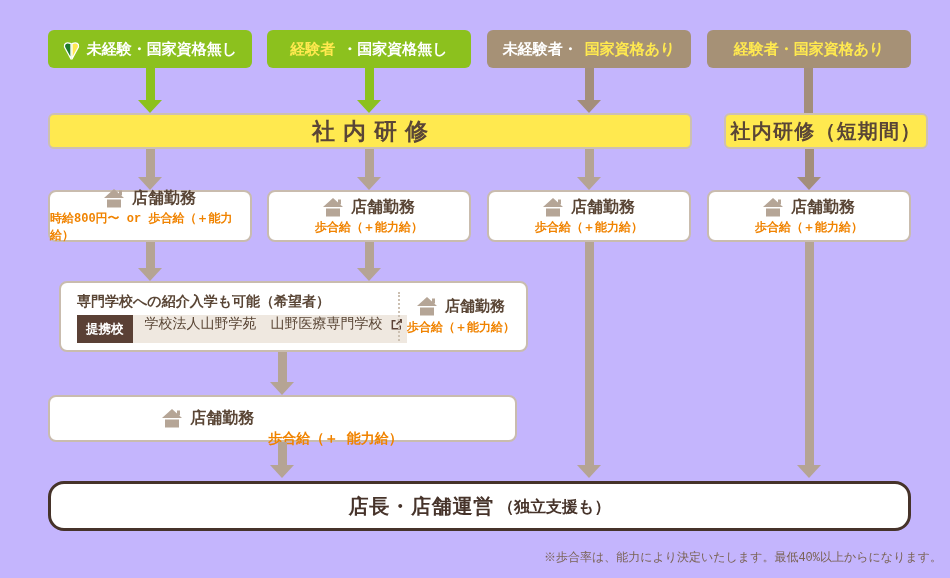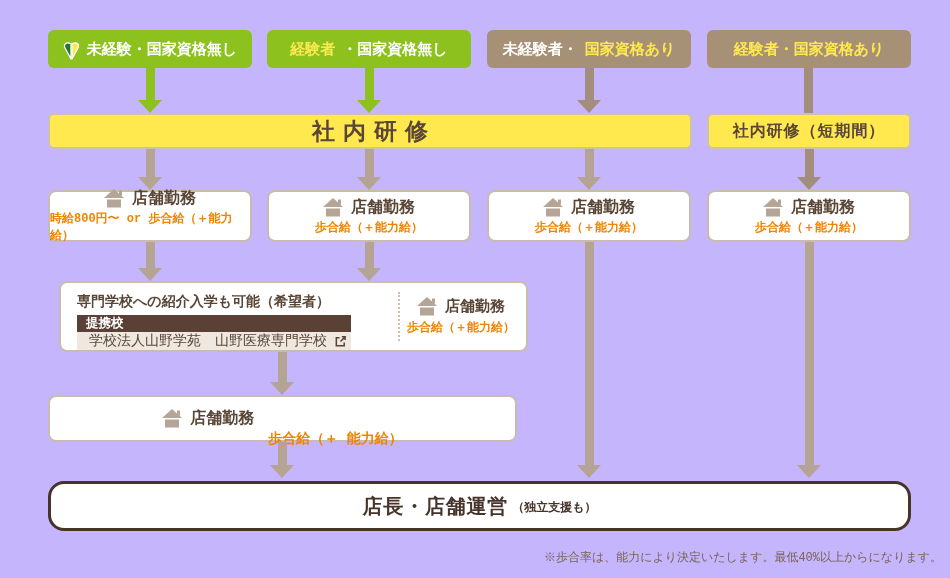--- a/index.html
+++ b/index.html
@@ -10,45 +10,45 @@
   .box{position:absolute;box-sizing:border-box;display:flex;align-items:center;justify-content:center;}
   
   .entry{top:30px;height:38px;width:204px;border-radius:6px;color:#FFFFFF;font-weight:bold;font-size:15px;gap:7px;}
   .entry.green{background:#8CC11E;}
   .entry.taupe{background:#A69176;}
   .yellow-text{color:#FFE94F;}
   
   .training{top:113px;height:36px;background:#FFE94F;border:2px solid #CDC0B1;border-radius:6px;
             color:#5A4636;font-weight:bold;font-size:23px;}
   .training.main{left:48px;width:644px;letter-spacing:0.35em;padding-left:0.35em;}
-  .training.short{left:707px;width:204px;font-size:16px;letter-spacing:0.06em;}
+  .training.short{left:724px;width:204px;font-size:20px;letter-spacing:0.06em;}
   
   .store{top:190px;height:52px;width:204px;background:#FFFFFF;border:2px solid #C9BCAE;border-radius:8px;
          flex-direction:column;gap:1px;}
   .store-title{display:flex;align-items:center;gap:8px;font-size:16px;font-weight:bold;color:#5A4636;}
   .store-sub{font-size:12px;font-weight:bold;color:#F08300;}
   
   .school{top:281px;left:59px;width:469px;height:71px;background:#FFFFFF;border:2px solid #C9BCAE;border-radius:8px;}
   .school-title{position:absolute;left:16px;top:10px;font-size:14px;font-weight:bold;color:#5A4636;}
-  .partner-row{position:absolute;left:16px;top:32px;height:28px;display:flex;align-items:stretch;flex-direction:column;}
+  .partner-row{position:absolute;left:16px;top:32px;height:28px;display:flex;align-items:stretch;}
   .partner-label{background:#5A4035;color:#FFFFFF;font-size:12.5px;font-weight:bold;display:flex;align-items:center;padding:0 9px;}
   .partner-strip{background:#EFE8E0;width:238px;position:relative;display:flex;align-items:flex-start;
                  padding:0 24px 0 12px;font-size:14px;color:#5A4636;cursor:pointer;}
   .partner-strip .ext{position:absolute;right:4px;top:3px;}
   .school-divider{position:absolute;left:337px;top:9px;bottom:9px;border-left:2px dotted #CCC0B2;}
   .school-store{position:absolute;left:339px;right:4px;top:0;bottom:0;display:flex;flex-direction:column;
                 align-items:center;justify-content:center;gap:3px;}
   .school-store .store-title{font-size:15px;}
   
   .mid-store{top:395px;left:48px;width:469px;height:47px;background:#FFFFFF;border:2px solid #C9BCAE;border-radius:8px;gap:14px;}
   .mid-store .store-sub{font-size:14px;margin-top:40px;}
   
   .goal{top:481px;left:48px;width:863px;height:50px;background:#FFFFFF;border:3px solid #46332A;border-radius:16px;gap:4px;}
   .goal-title{font-size:20px;font-weight:bold;color:#46332A;letter-spacing:0.04em;}
-  .goal-sub{font-size:12px;font-weight:bold;color:#46332A;margin-top:3px;}
+  .goal-sub{font-size:16px;font-weight:bold;color:#46332A;margin-top:3px;}
   
   .footnote{position:absolute;right:8px;top:549px;font-size:12px;color:#7A6355;}
   
   .arrow{position:absolute;width:24px;display:flex;flex-direction:column;align-items:center;}
   .arrow .stem{width:9px;flex:1 1 auto;}
   .arrow .head{width:0;height:0;border-left:12px solid transparent;border-right:12px solid transparent;border-top:13px solid transparent;}
   .arrow.green .stem{background:#8CC11E;} .arrow.green .head{border-top-color:#8CC11E;}
   .arrow.light .stem{background:#B5A494;} .arrow.light .head{border-top-color:#B5A494;}
   .arrow.dark  .stem{background:#A38E7B;} .arrow.dark  .head{border-top-color:#A38E7B;}
   .vline{position:absolute;width:9px;background:#A38E7B;}

